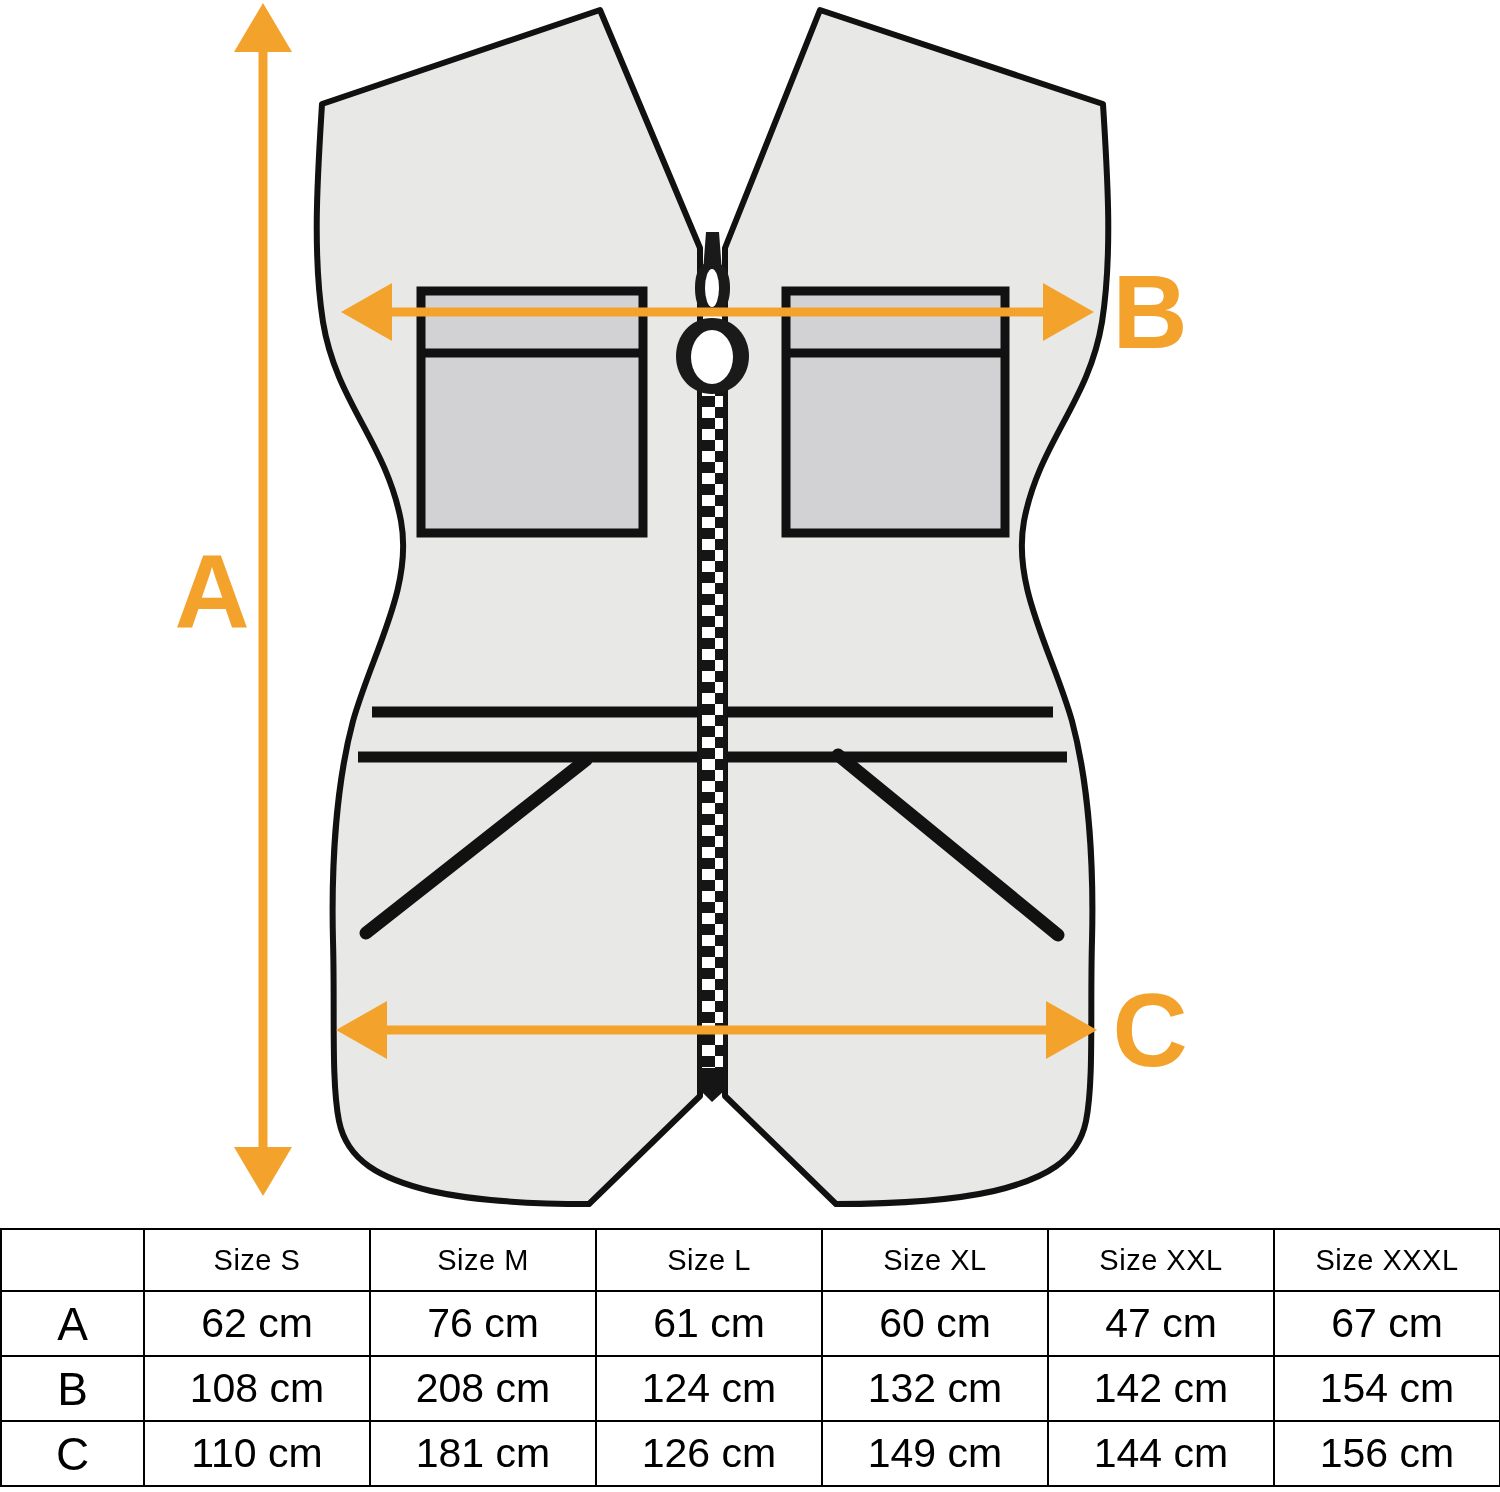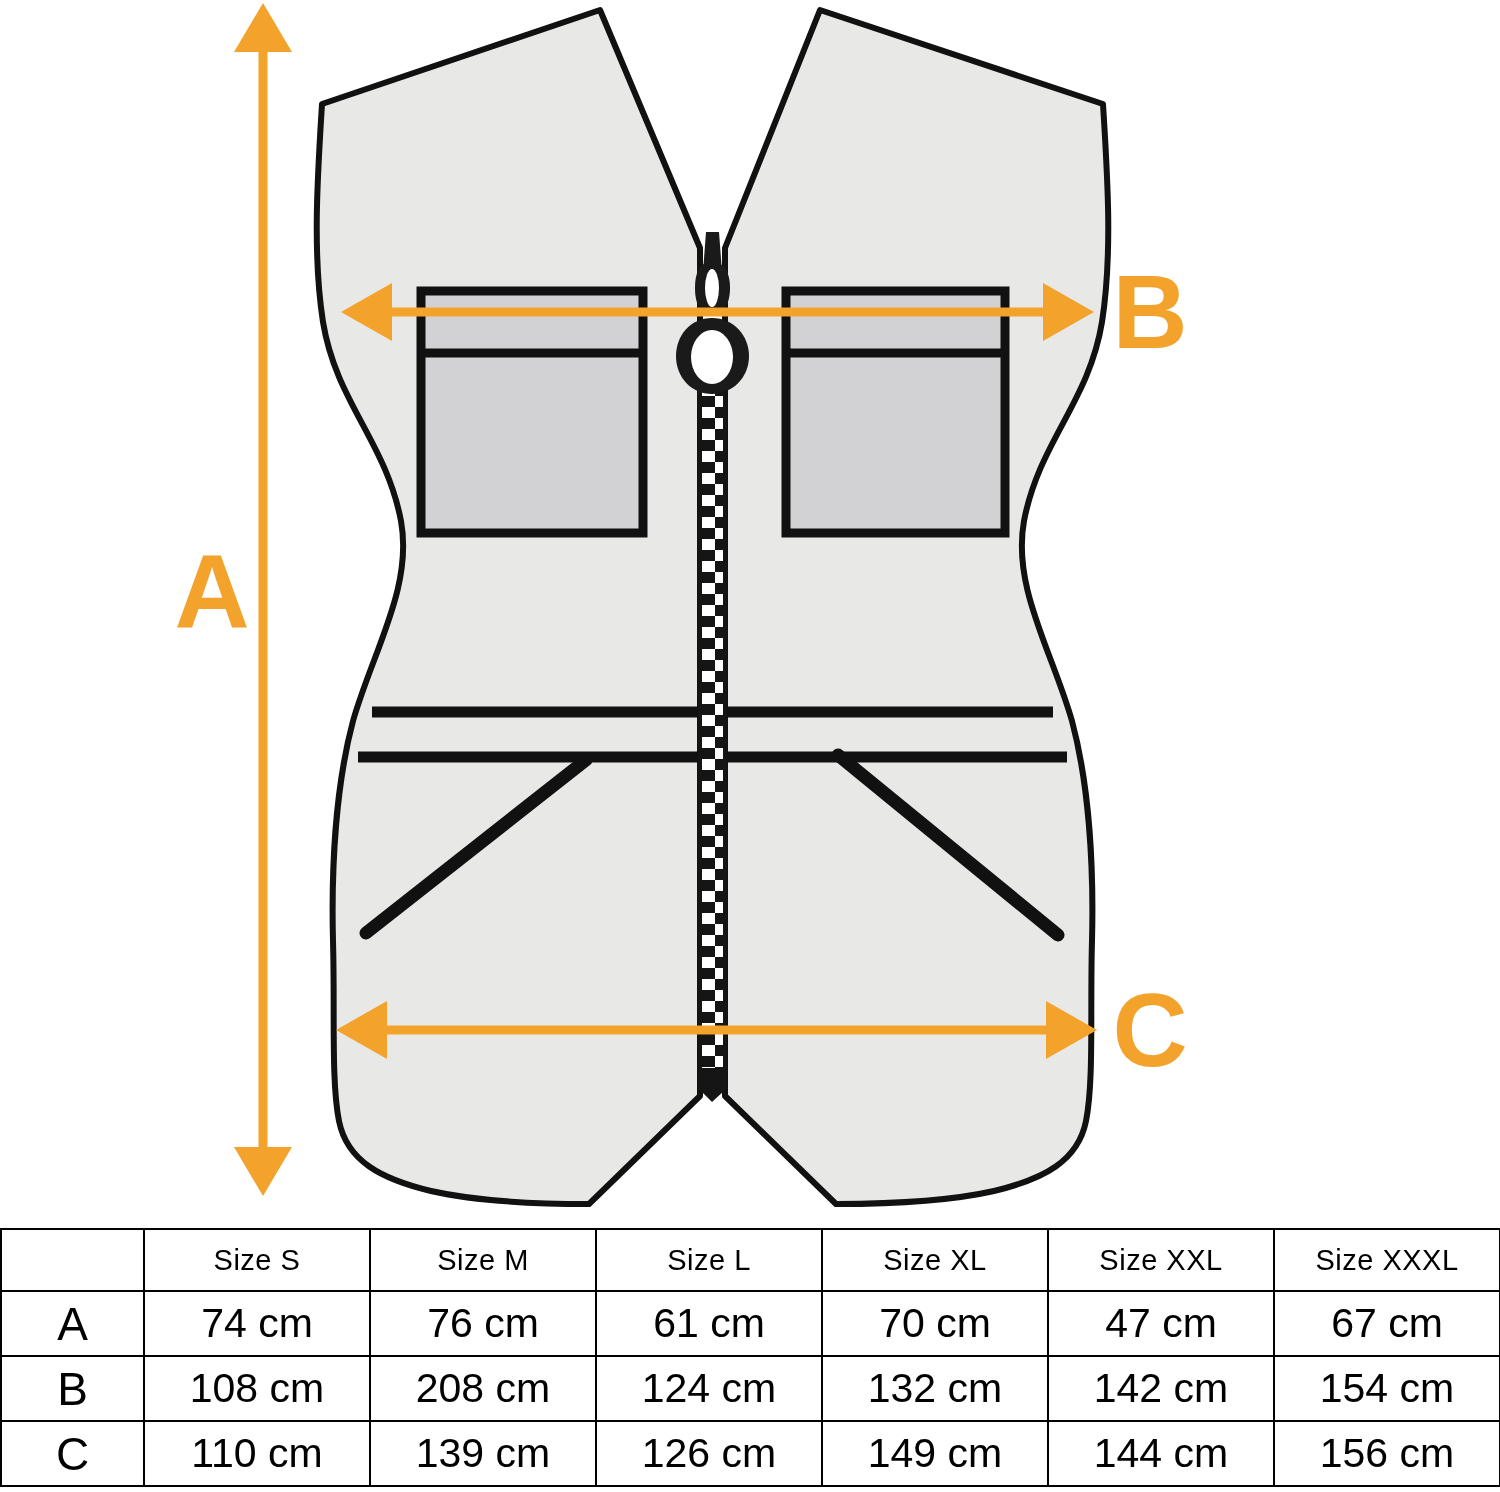--- a/index.html
+++ b/index.html
@@ -209,40 +209,40 @@
         <th class="hdr-cell">Size M</th>
         <th class="hdr-cell">Size L</th>
         <th class="hdr-cell">Size XL</th>
         <th class="hdr-cell">Size XXL</th>
         <th class="hdr-cell">Size XXXL</th>
       </tr>
     </thead>
     <tbody>
       <tr class="data-row">
         <td class="row-label">A</td>
-        <td class="data-cell">74 cm</td>
+        <td class="data-cell">62 cm</td>
         <td class="data-cell">76 cm</td>
         <td class="data-cell">61 cm</td>
-        <td class="data-cell">70 cm</td>
+        <td class="data-cell">60 cm</td>
         <td class="data-cell">47 cm</td>
         <td class="data-cell">67 cm</td>
       </tr>
       <tr class="data-row">
         <td class="row-label">B</td>
         <td class="data-cell">108 cm</td>
         <td class="data-cell">208 cm</td>
         <td class="data-cell">124 cm</td>
         <td class="data-cell">132 cm</td>
         <td class="data-cell">142 cm</td>
         <td class="data-cell">154 cm</td>
       </tr>
       <tr class="data-row">
         <td class="row-label">C</td>
         <td class="data-cell">110 cm</td>
-        <td class="data-cell">139 cm</td>
+        <td class="data-cell">181 cm</td>
         <td class="data-cell">126 cm</td>
         <td class="data-cell">149 cm</td>
         <td class="data-cell">144 cm</td>
         <td class="data-cell">156 cm</td>
       </tr>
     </tbody>
   </table>
 
 </div>
 

